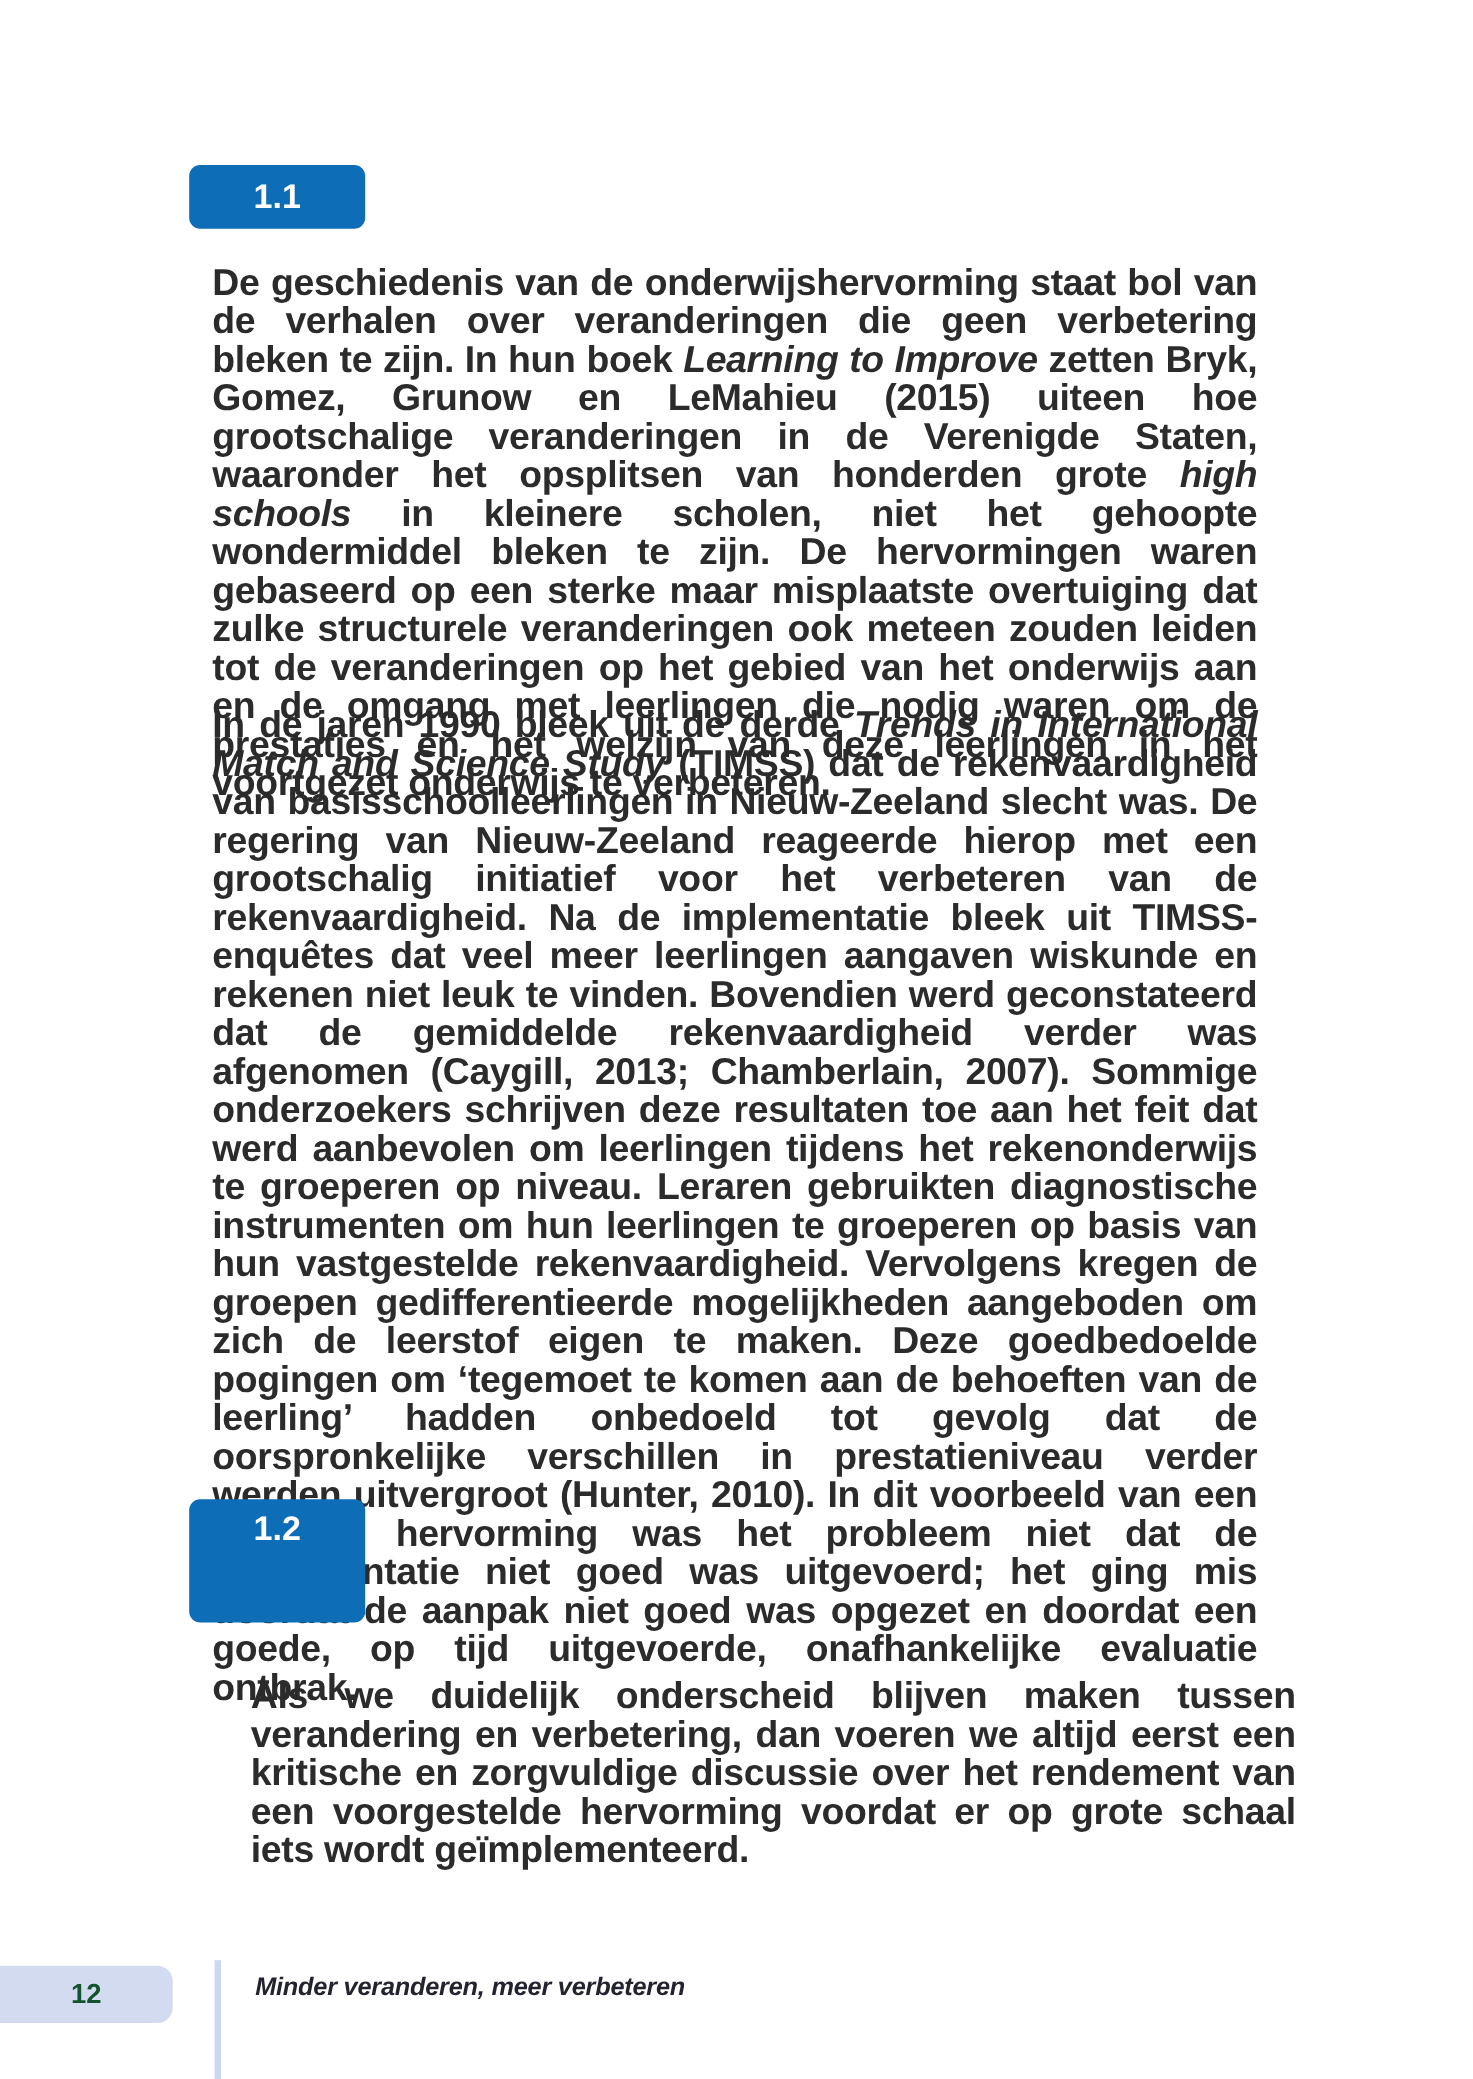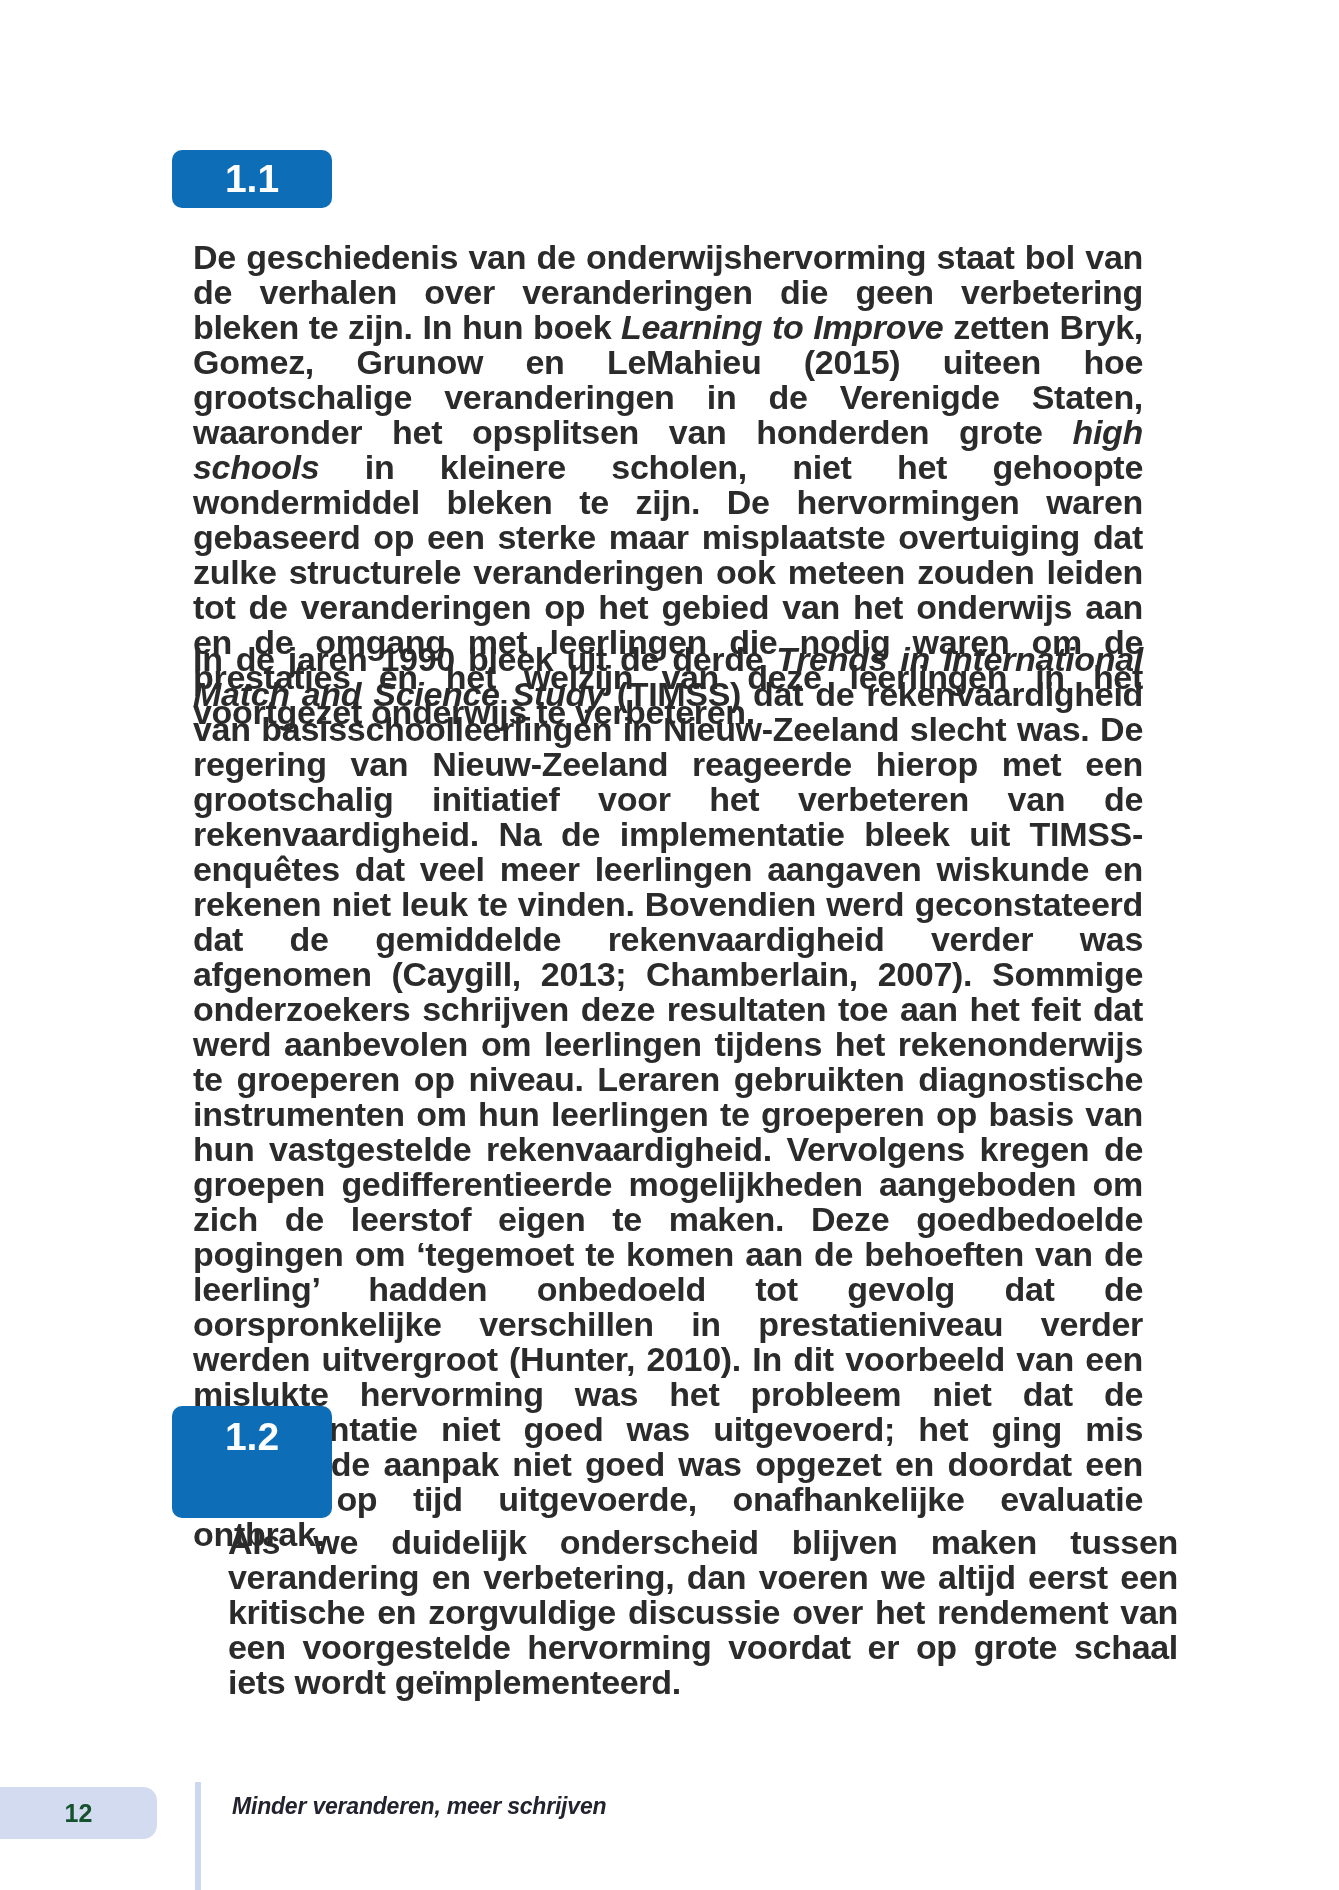--- a/index.html
+++ b/index.html
@@ -18,21 +18,21 @@
     background:var(--page-bg);
     overflow:hidden;
   }
   .heading{position:absolute;display:flex;align-items:flex-start;}
   .num-box{
     background:var(--accent);
     color:#ffffff;
     width:160px;
     border-radius:10px;
     display:flex;justify-content:center;
-    font-weight:bold;font-size:39px;
+    font-weight:bold;font-size:31px;
     box-sizing:border-box;
     flex:0 0 auto;
   }
   .num-box.one-line{height:58px;align-items:center;}
   .num-box.two-line{height:112px;align-items:flex-start;padding-top:9px;}
   .sec-title{
     margin:0;
     color:var(--accent);
     font-weight:bold;
     font-size:36px;
@@ -89,27 +89,27 @@
 <div class="page">
 
   <header class="heading heading-1" style="left:172px;top:150px;">
     <div class="num-box one-line">1.1</div>
   </header>
 
   <p class="body-par" style="top:240px;"><span>De geschiedenis van de onderwijshervorming staat bol van de verhalen over veranderingen die geen verbetering bleken te zijn. In hun boek </span><span style="font-style: italic;">Learning to Improve</span><span> zetten Bryk, Gomez, Grunow en LeMahieu (2015) uiteen hoe grootschalige veranderingen in de Verenigde Staten, waaronder het opsplitsen van honderden grote </span><span style="font-style: italic;">high schools</span><span> in kleinere scholen, niet het gehoopte wondermiddel bleken te zijn. De hervormingen waren gebaseerd op een sterke maar misplaatste overtuiging dat zulke structurele veranderingen ook meteen zouden leiden tot de veranderingen op het gebied van het onderwijs aan en de omgang met leerlingen die nodig waren om de prestaties en het welzijn van deze leerlingen in het voortgezet onderwijs te verbeteren.</span></p>
 
   <p class="body-par" style="top:642px;"><span>In de jaren 1990 bleek uit de derde </span><span style="font-style: italic;">Trends in International Match and Science Study</span><span> (TIMSS) dat de rekenvaardigheid van basisschoolleerlingen in Nieuw-Zeeland slecht was. De regering van Nieuw-Zeeland reageerde hierop met een grootschalig initiatief voor het verbeteren van de rekenvaardigheid. Na de implementatie bleek uit TIMSS-enquêtes dat veel meer leerlingen aangaven wiskunde en rekenen niet leuk te vinden. Bovendien werd geconstateerd dat de gemiddelde rekenvaardigheid verder was afgenomen (Caygill, 2013; Chamberlain, 2007). Sommige onderzoekers schrijven deze resultaten toe aan het feit dat werd aanbevolen om leerlingen tijdens het rekenonderwijs te groeperen op niveau. Leraren gebruikten diagnostische instrumenten om hun leerlingen te groeperen op basis van hun vastgestelde rekenvaardigheid. Vervolgens kregen de groepen gedifferentieerde mogelijkheden aangeboden om zich de leerstof eigen te maken. Deze goedbedoelde pogingen om ‘tegemoet te komen aan de behoeften van de leerling’ hadden onbedoeld tot gevolg dat de oorspronkelijke verschillen in prestatieniveau verder werden uitvergroot (Hunter, 2010). In dit voorbeeld van een mislukte hervorming was het probleem niet dat de implementatie niet goed was uitgevoerd; het ging mis doordat de aanpak niet goed was opgezet en doordat een goede, op tijd uitgevoerde, onafhankelijke evaluatie ontbrak.</span></p>
 
-  <header class="heading heading-2" style="left:172px;top:1406px;">
+  <header class="heading heading-2" style="left:172px;top:1363px;">
     <div class="num-box two-line">1.2</div>
   </header>
 
   <p class="body-par" style="top:1525px;margin-left:35px;"><span>Als we duidelijk onderscheid blijven maken tussen verandering en verbetering, dan voeren we altijd eerst een kritische en zorgvuldige discussie over het rendement van een voorgestelde hervorming voordat er op grote schaal iets wordt geïmplementeerd.</span></p>
 
   <footer>
     <div class="footer-pagebox">
       <span class="footer-pagenum">12</span>
     </div>
     <div class="footer-rule"></div>
-    <div class="footer-book-title">Minder veranderen, meer schrijven</div>
+    <div class="footer-book-title">Minder veranderen, meer verbeteren</div>
   </footer>
 
 </div>
 
 </body></html>

